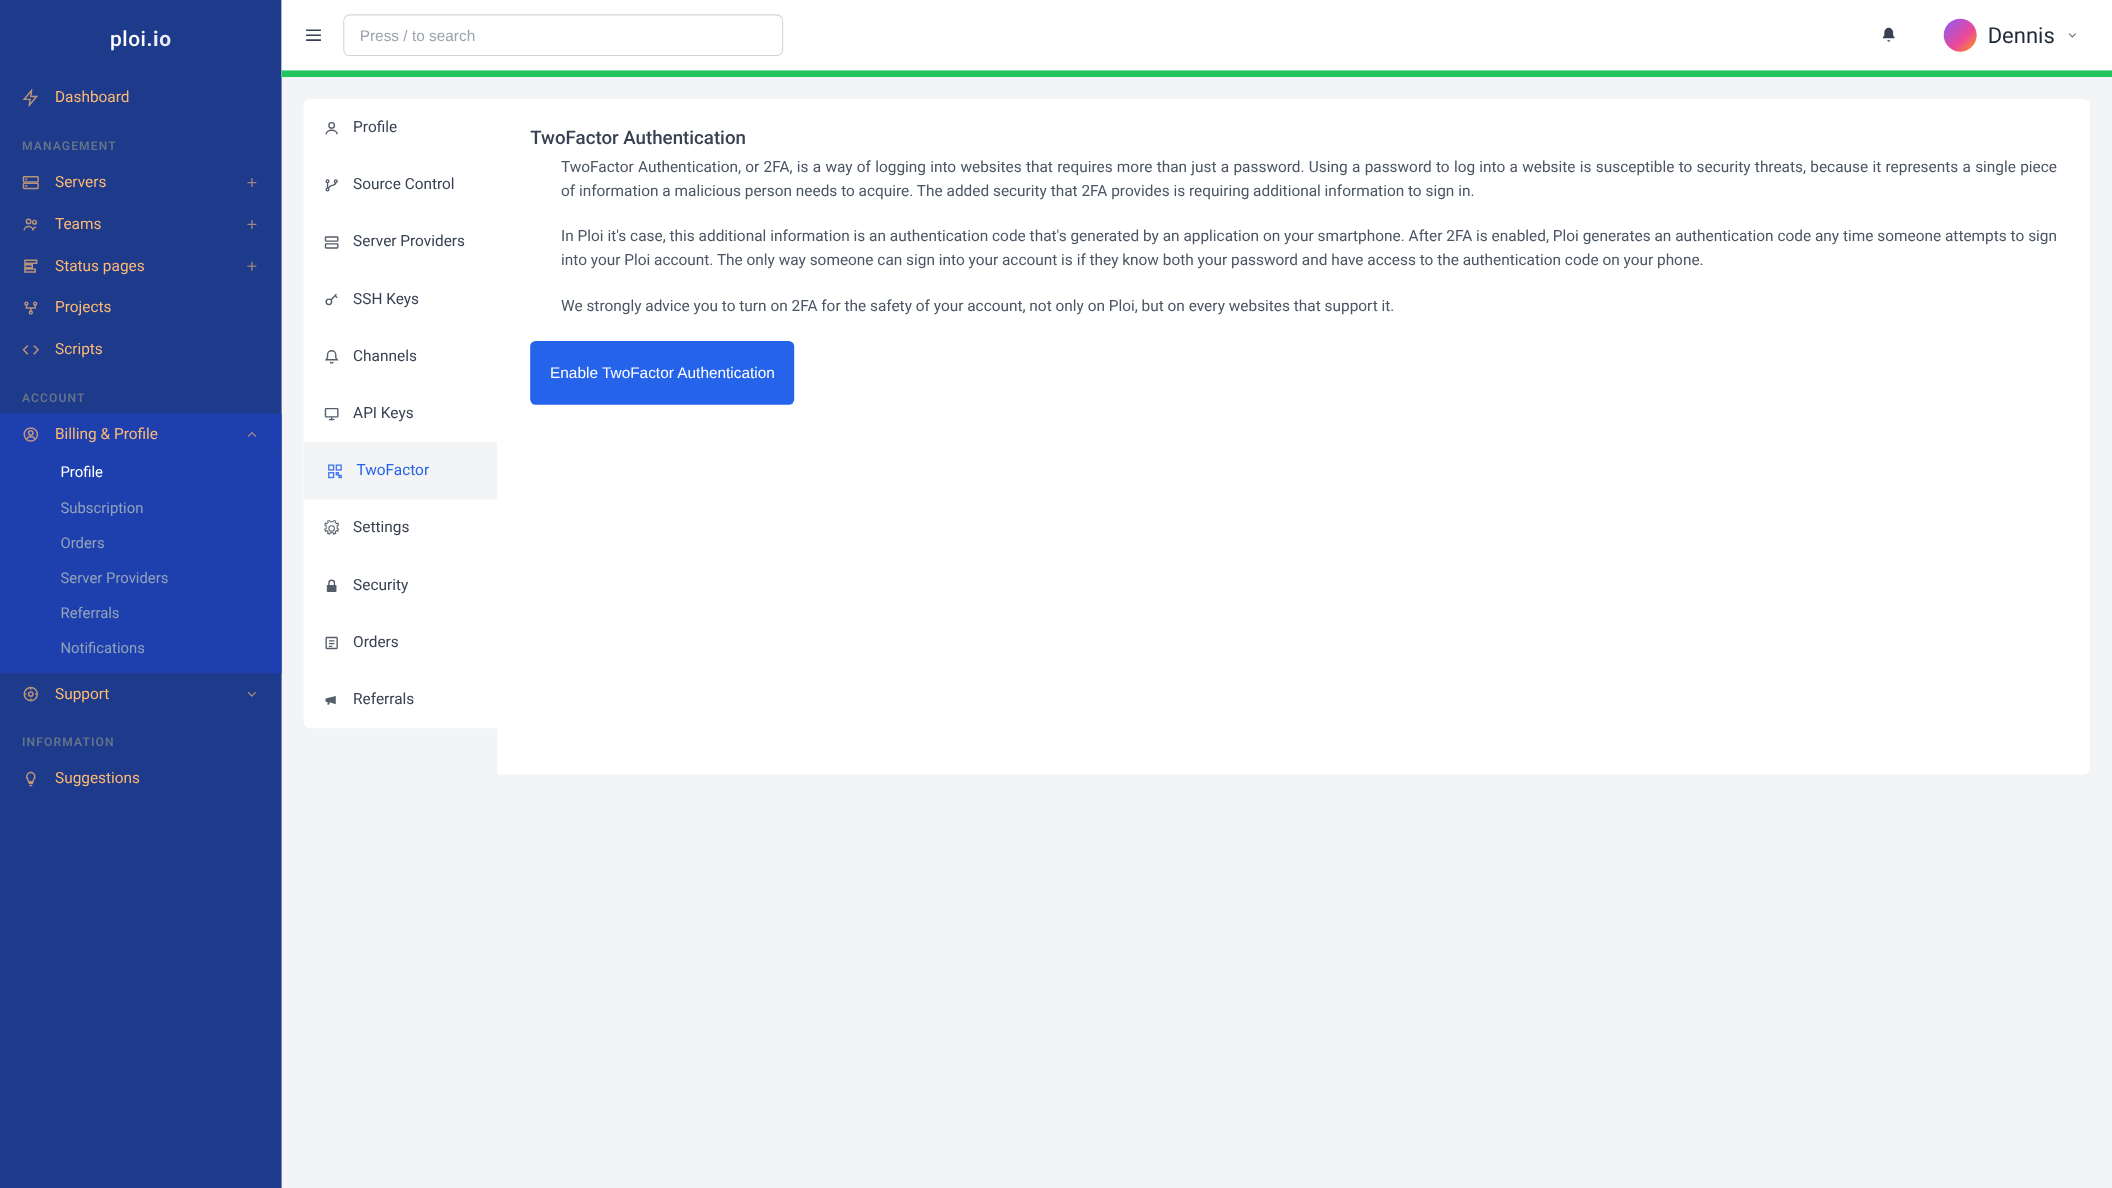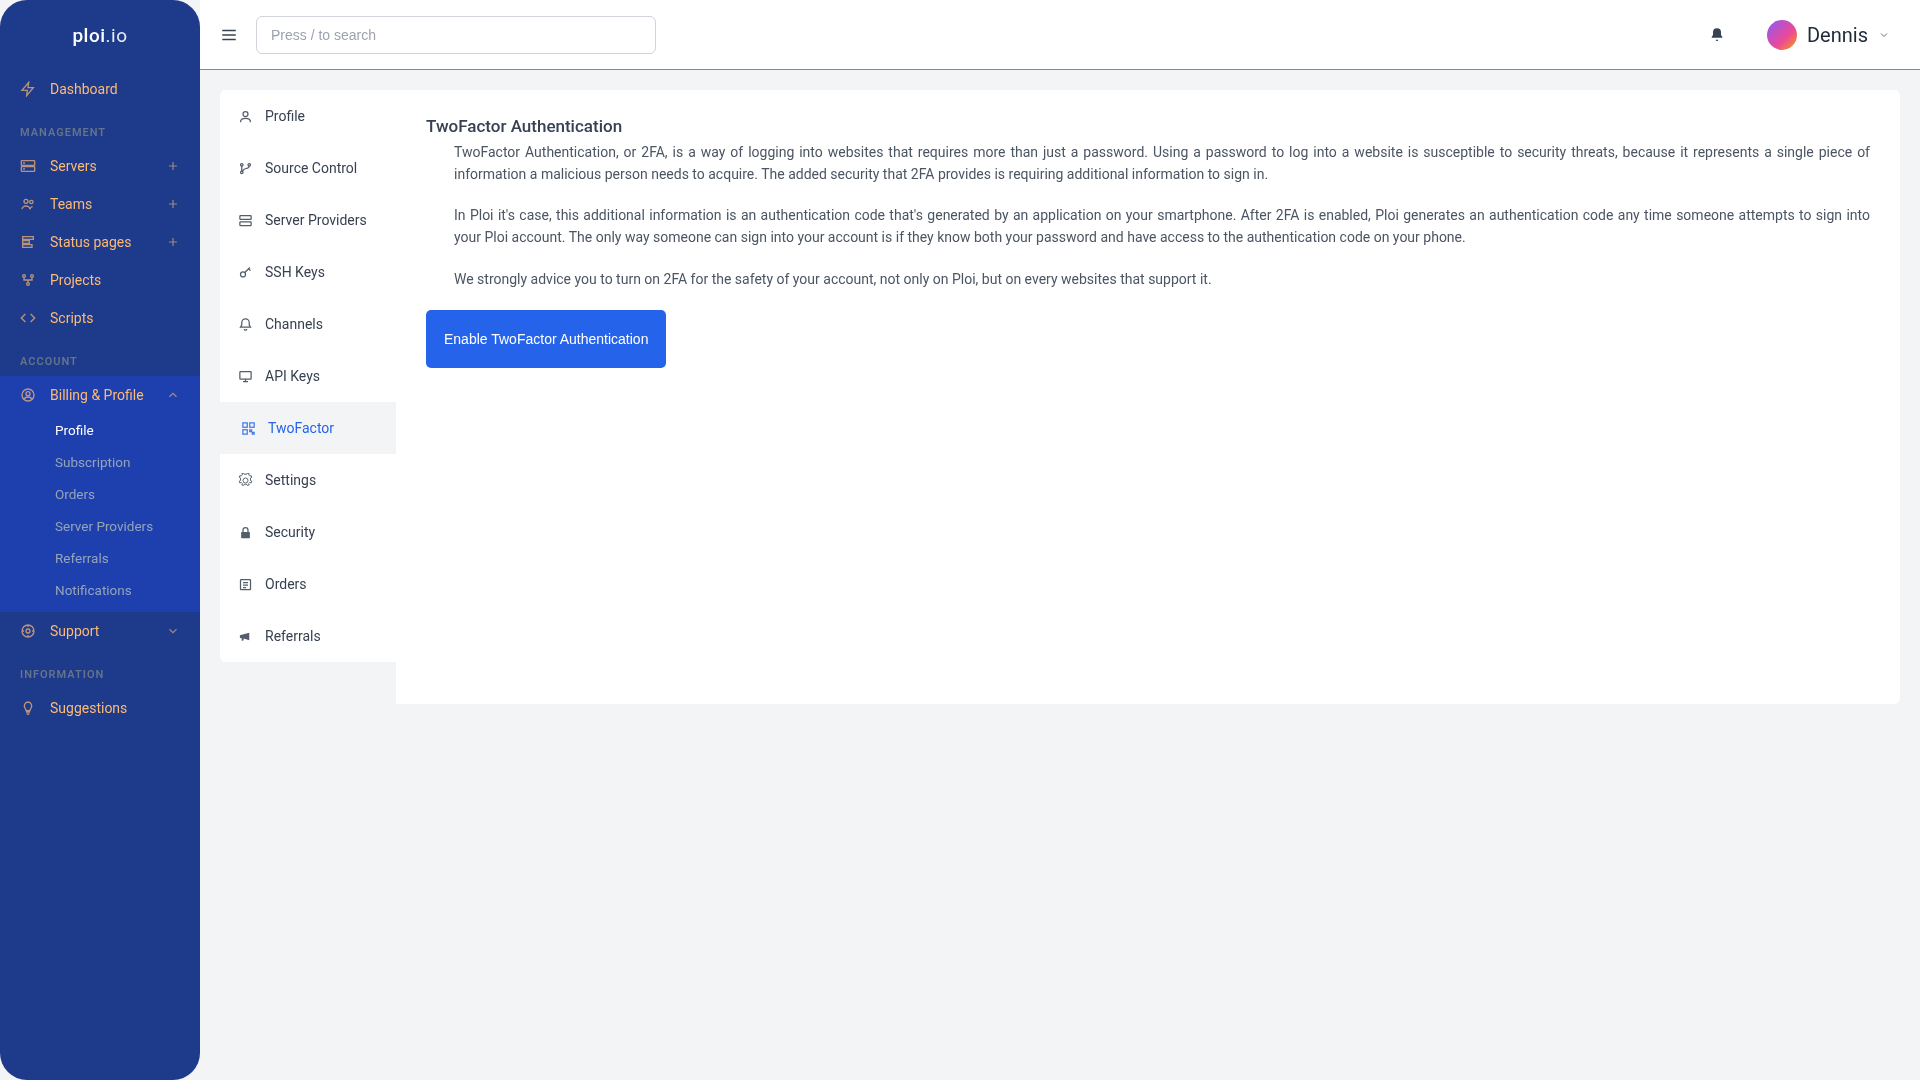--- a/index.html
+++ b/index.html
@@ -9,40 +9,39 @@
   color: #1f2937;
   background: #f3f4f6;
   width: 1920px;
   height: 1080px;
   overflow: hidden;
   display: flex;
 }
 
 
 .main-sidebar {
-  width: 200px;
+  width: 256px;
   height: 100%;
   background: #1e3a8a;
   color: #cbd5e1;
   display: flex;
   flex-direction: column;
   flex-shrink: 0;
-  border-radius: 27px;
 }
 .logo {
   height: 70px;
   display: flex;
   align-items: center;
   justify-content: center;
   font-size: 19px;
   font-weight: 500;
   color: #fff;
   letter-spacing: 0.5px;
 }
-.logo-thin { font-weight: 400; opacity: 0.9; }
+.logo-thin { font-weight: 700; opacity: 0.9; }
 .side-section-title {
   font-size: 11px;
   font-weight: 600;
   letter-spacing: 1px;
   color: #64748b;
   padding: 18px 20px 8px;
 }
 .side-item {
   display: flex;
   align-items: center;
@@ -80,21 +79,21 @@
   flex: 1;
   display: flex;
   flex-direction: column;
   height: 100%;
 }
 
 
 .topbar {
   height: 70px;
   background: #fff;
-  border-bottom: 1px solid #22c55e;
+  border-bottom: 6px solid #22c55e;
   display: flex;
   align-items: center;
   padding: 0 20px;
   gap: 18px;
 }
 .hamburger {
   width: 18px; height: 18px;
   cursor: pointer;
   color: #374151;
 }

